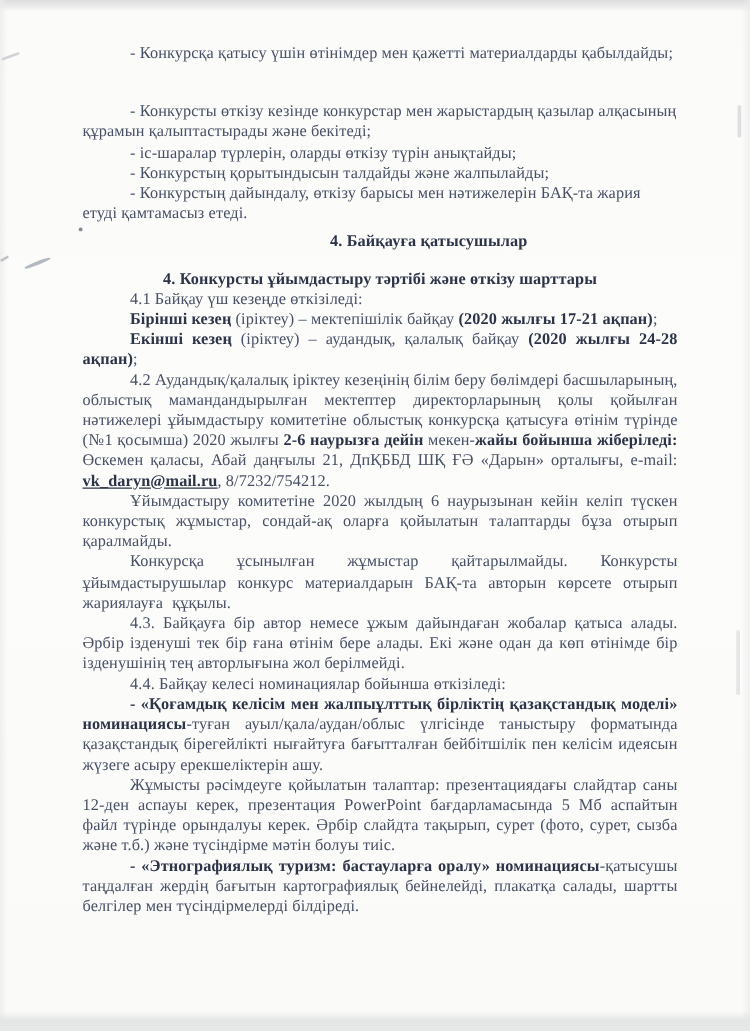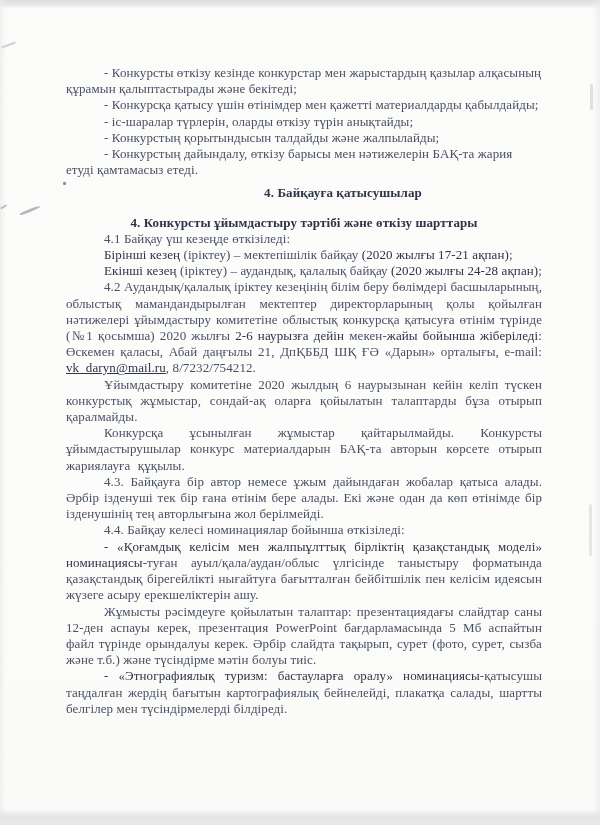--- a/index.html
+++ b/index.html
@@ -68,40 +68,40 @@
   .para.left { text-align: left; }
   .para.noindent { text-indent: 0; }
   .para.h3 {
     font-weight: bold; text-align: center; text-indent: 0;
     padding-left: 78px; color: var(--bold-color, #2d3447);
   }
   .para.h4 {
     font-weight: bold; text-align: center; text-indent: 0;
     color: var(--bold-color, #2d3447);
   }
-  .b { font-weight: normal; color: var(--bold-color, #2d3447); }
+  .b { font-weight: bold; color: var(--bold-color, #2d3447); }
   .u { text-decoration: underline; }
 </style>
 </head>
 <body style="--text-color: #485064; --bold-color: #2d3447;">
 
 <div class="page">
   <div class="band-top"></div>
   <div class="edge-left"></div>
   <div class="edge-right"></div>
   <div class="mark-corner"></div>
   <div class="mark-tick"></div>
   <div class="mark-pen"></div>
   <div class="mark-dot"></div>
   <div class="streak-a"></div>
   <div class="streak-b"></div>
 
   <div class="content">
+      <p class="para left"><span>- Конкурсқа қатысу үшін өтінімдер мен қажетті материалдарды қабылдайды;</span></p>
       <p class="para left" style="margin-top: 31px;"><span>- Конкурсты өткізу кезінде конкурстар мен жарыстардың қазылар алқасының құрамын қалыптастырады және бекітеді;</span></p>
-      <p class="para left"><span>- Конкурсқа қатысу үшін өтінімдер мен қажетті материалдарды қабылдайды;</span></p>
       <p class="para left"><span>- іс-шаралар түрлерін, оларды өткізу түрін анықтайды;</span></p>
       <p class="para left"><span>- Конкурстың қорытындысын талдайды және жалпылайды;</span></p>
       <p class="para left"><span>- Конкурстың дайындалу, өткізу барысы мен нәтижелерін БАҚ-та жария етуді қамтамасыз етеді.</span></p>
       <p class="para h3" style="margin-top: 7px;"><span>4. Байқауға қатысушылар</span></p>
       <p class="para h4" style="margin-top: 13px;"><span>4. Конкурсты ұйымдастыру тәртібі және өткізу шарттары</span></p>
       <p class="para left"><span>4.1 Байқау үш кезеңде өткізіледі:</span></p>
       <p class="para left"><span class="b">Бірінші кезең</span><span> (іріктеу) – мектепішілік байқау </span><span class="b">(2020 жылғы 17-21 ақпан)</span><span>;</span></p>
       <p class="para"><span class="b">Екінші кезең</span><span> (іріктеу) – аудандық, қалалық байқау </span><span class="b">(2020 жылғы 24-28 ақпан)</span><span>;</span></p>
       <p class="para"><span>4.2 Аудандық/қалалық іріктеу кезеңінің білім беру бөлімдері басшыларының, облыстық мамандандырылған мектептер директорларының қолы қойылған нәтижелері ұйымдастыру комитетіне облыстық конкурсқа қатысуға өтінім түрінде (№1 қосымша) 2020 жылғы </span><span class="b">2-6 наурызға дейін</span><span> мекен-</span><span class="b">жайы бойынша жіберіледі:</span><span> Өскемен қаласы, Абай даңғылы 21, ДпҚББД ШҚ ҒӘ «Дарын» орталығы, e-mail: </span><span class="b u">vk_daryn@mail.ru</span><span>, 8/7232/754212.</span></p>
       <p class="para"><span>Ұйымдастыру комитетіне 2020 жылдың 6 наурызынан кейін келіп түскен конкурстық жұмыстар, сондай-ақ оларға қойылатын талаптарды бұза отырып қаралмайды.</span></p>

